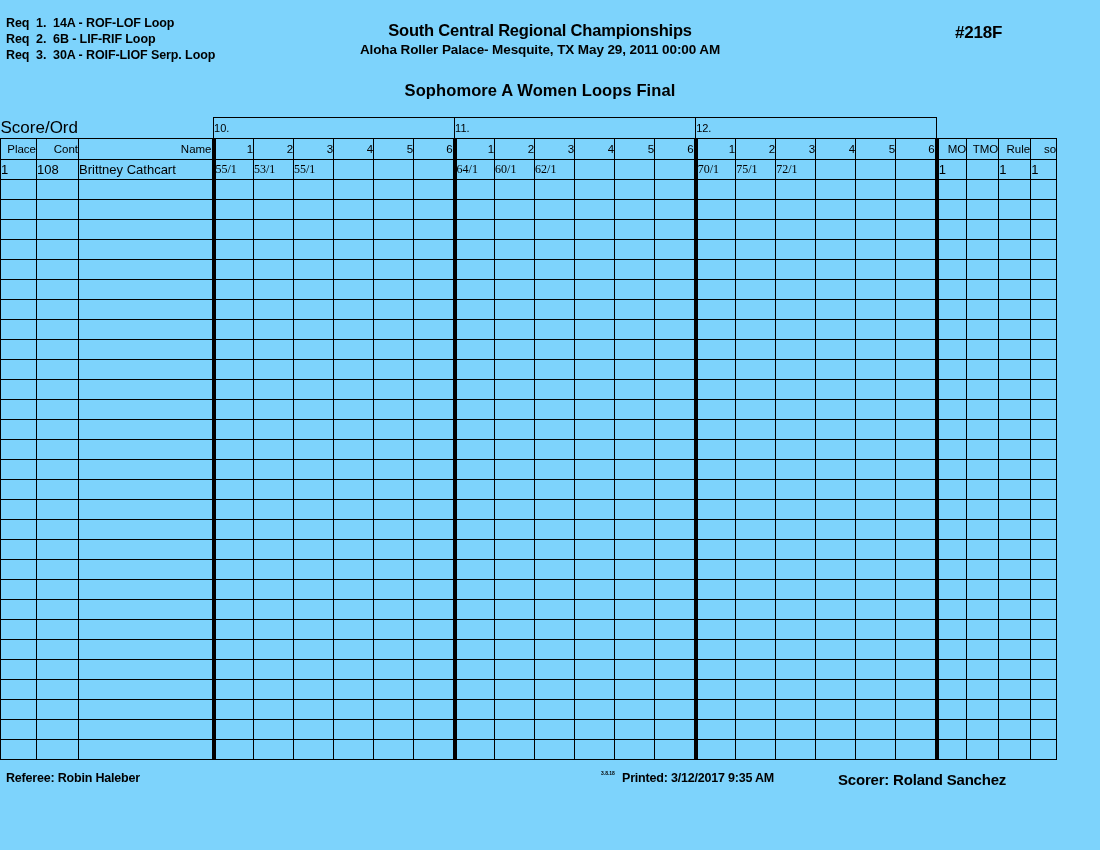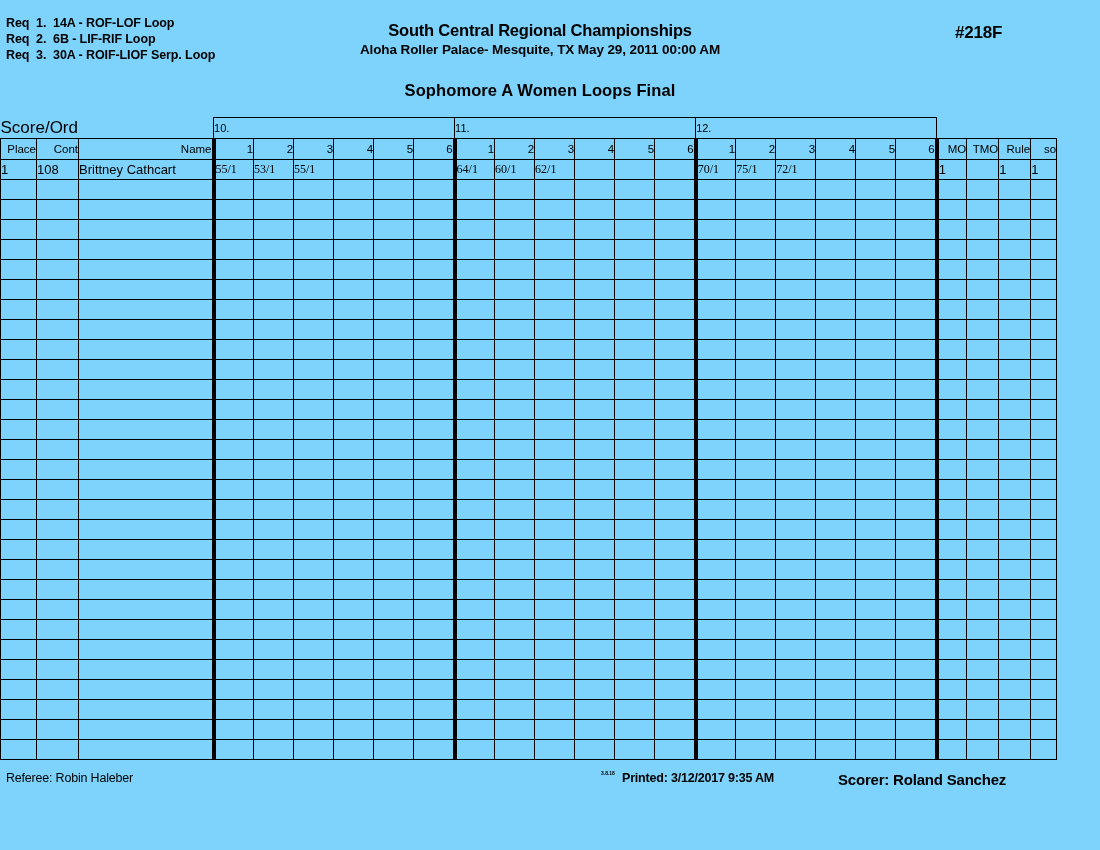--- a/index.html
+++ b/index.html
@@ -133,21 +133,21 @@
   #footer {
     position: absolute;
     left: 0; top: 768px;
     width: 1100px;
     height: 22px;
   }
   #referee-text {
     position: absolute;
     left: 6px; top: 3px;
     font-size: 12.5px;
-    font-weight: normal;
+    font-weight: bold;
     letter-spacing: -0.2px;
   }
   #version-text {
     position: absolute;
     left: 601px; top: 2px;
     font-size: 5px;
     font-weight: bold;
   }
   #printed-text {
     position: absolute;

